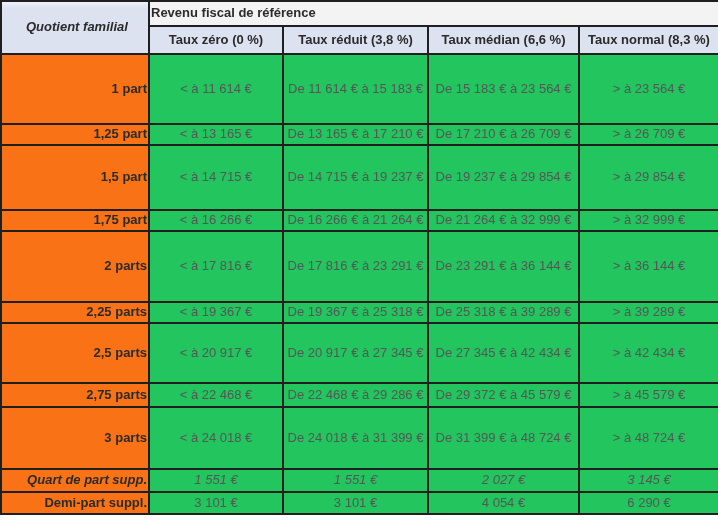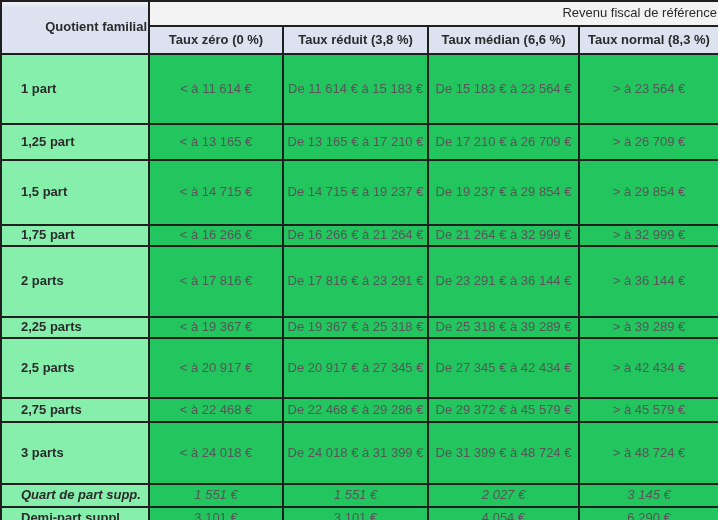--- a/index.html
+++ b/index.html
@@ -22,45 +22,46 @@
     border:2px solid var(--border);
     font-size:13px;
     line-height:1.15;
     white-space:nowrap;
     overflow:hidden;
     box-sizing:border-box;
   }
   th.group{
     background:var(--group-fill);
     color:var(--label-text);
-    font-weight:normal;
-    text-align:right;
+    font-weight:bold;
+    text-align:left;
     height:20px;
   }
   th.colh{
     background:var(--header-fill);
     color:var(--label-text);
     font-weight:bold;
     text-align:center;
     height:28px;
     margin-left:18px;
   }
   th.corner{
     background:var(--header-fill);
     color:var(--label-text);
     font-weight:bold;
-    text-align:right;
-    padding-left:4px;
+    text-align:left;
+    padding-left:24px;
     box-shadow:inset 0 6px 4px -3px rgba(255,255,255,0.55);
+    font-style:italic;
   }
   th.rowlabel{
-    background:#86efac;
+    background:#f97316;
     color:var(--label-text);
     font-weight:bold;
-    text-align:left;
+    text-align:right;
     padding-left:19px;
   }
   td.val{
     background:#22c55e;
     color:var(--value-text);
     font-weight:normal;
     text-align:center;
   }
 </style>
 </head>
@@ -88,21 +89,21 @@
       </tr>
     </thead>
     <tbody>
       <tr style="height:70px;">
         <th class="rowlabel">1 part</th>
         <td class="val">&lt; à 11 614 €</td>
         <td class="val">De 11 614 € à 15 183 €</td>
         <td class="val">De 15 183 € à 23 564 €</td>
         <td class="val">&gt; à 23 564 €</td>
       </tr>
-      <tr style="height:36px;margin-left:24px;">
+      <tr style="height:21px;margin-left:24px;">
         <th class="rowlabel">1,25 part</th>
         <td class="val">&lt; à 13 165 €</td>
         <td class="val">De 13 165 € à 17 210 €</td>
         <td class="val">De 17 210 € à 26 709 €</td>
         <td class="val">&gt; à 26 709 €</td>
       </tr>
       <tr style="height:65px;">
         <th class="rowlabel">1,5 part</th>
         <td class="val">&lt; à 14 715 €</td>
         <td class="val">De 14 715 € à 19 237 €</td>

